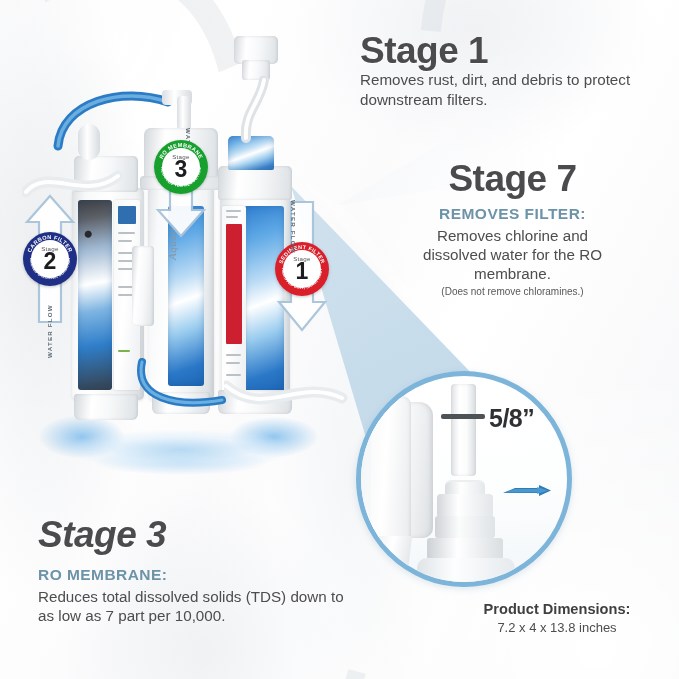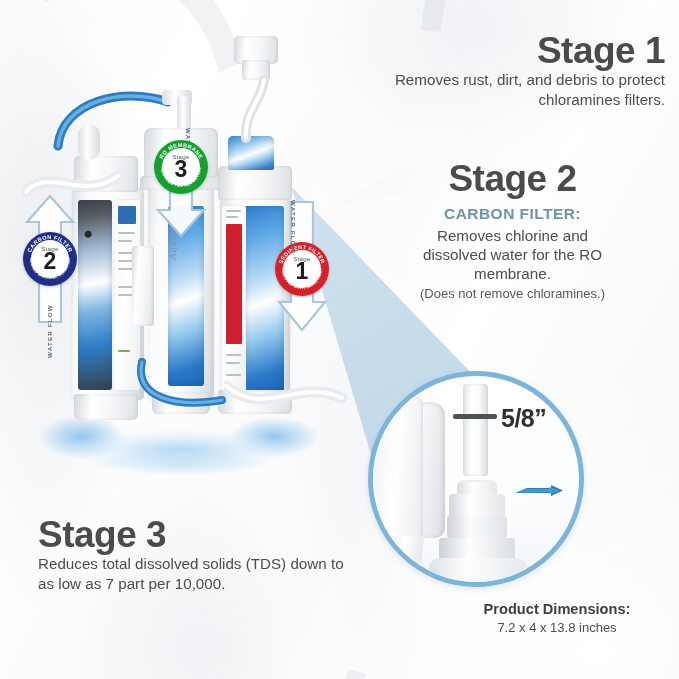--- a/index.html
+++ b/index.html
@@ -36,41 +36,41 @@
     line-height:1.04;margin:0;
     text-shadow:0 1px 0 rgba(255,255,255,.8);
   }
   .stage-sub{
     font-size:15.5px;font-weight:bold;color:#6d93a8;letter-spacing:.45px;
     margin:7px 0 2px 0;line-height:1.2;
   }
   .stage-body{
     font-size:15.2px;color:#4d4d4f;line-height:1.26;margin:0;
   }
-  .stage-note{font-size:13px;color:#58585a;margin-top:3px;line-height:1.2;}
-
-  #s1{position:absolute;right:14px;top:32px;width:305px;text-align:right;}
+  .stage-note{font-size:10px;color:#58585a;margin-top:3px;line-height:1.2;}
+
+  #s1{position:absolute;right:14px;top:32px;width:305px;text-align:left;}
   #s2{position:absolute;right:14px;top:160px;width:305px;text-align:center;}
   #s3{position:absolute;left:38px;top:516px;width:330px;text-align:left;}
-  #s3 .stage-head{font-size:37px;}
+  #s3 .stage-head{font-size:37px;font-style:italic;}
   #s3 .stage-sub{margin-top:12px;}
 
   
   #dims{position:absolute;left:432px;top:600px;width:250px;text-align:center;}
   .dim-t{font-size:14.6px;font-weight:bold;color:#3f3f41;line-height:1.3;}
   .dim-v{font-size:13px;color:#4d4d4f;line-height:1.35;}
 
   
   #wedge{
     position:absolute;left:0;top:0;width:679px;height:679px;pointer-events:none;
   }
 
   
   #mag{
-    position:absolute;left:368px;top:371px;width:206px;height:206px;
+    position:absolute;left:356px;top:371px;width:206px;height:206px;
     border-radius:50%;
     border:5px solid #7cb4da;
     background:
       linear-gradient(175deg,#ffffff 0%,#fdfefe 55%,#f2f6f9 100%);
     overflow:hidden;
     box-shadow:0 2px 7px rgba(120,150,175,.22);
   }
   #mag .inner{position:absolute;inset:0;}
   .mag-bigbody{
     position:absolute;left:-14px;top:26px;width:86px;height:136px;
@@ -386,32 +386,33 @@
       <div class="disc">
         <div class="stg">Stage</div>
         <div class="num">1</div>
       </div>
     </div>
     <div class="wflabel" style="left:281px;top:172px;">WATER FLOW</div>
   </div>
 
   <div id="s1">
     <div class="stage-head">Stage 1</div>
-    <div class="stage-body">Removes rust, dirt, and debris to protect chloramines filters.</div>
+    <div class="stage-body">Removes rust, dirt, and debris to protect downstream filters.</div>
   </div>
 
   <div id="s2">
-    <div class="stage-head">Stage 2</div>
-    <div class="stage-sub">CARBON FILTER:</div>
+    <div class="stage-head">Stage 7</div>
+    <div class="stage-sub">REMOVES FILTER:</div>
     <div class="stage-body" style="max-width:215px;margin:0 auto;">Removes chlorine and dissolved water for the RO membrane.</div>
     <div class="stage-note">(Does not remove chloramines.)</div>
   </div>
 
   <div id="s3">
     <div class="stage-head">Stage 3</div>
+    <div class="stage-sub">RO MEMBRANE:</div>
     <div class="stage-body" style="max-width:312px;">Reduces total dissolved solids (TDS) down to as low as 7 part per 10,000.</div>
   </div>
 
   <div id="mag">
     <div class="inner">
       <div class="mag-bigbody"></div>
       <div class="mag-bigbody2"></div>
       <div class="mag-bigfoot"></div>
 
       <div class="mag-tube"></div>

